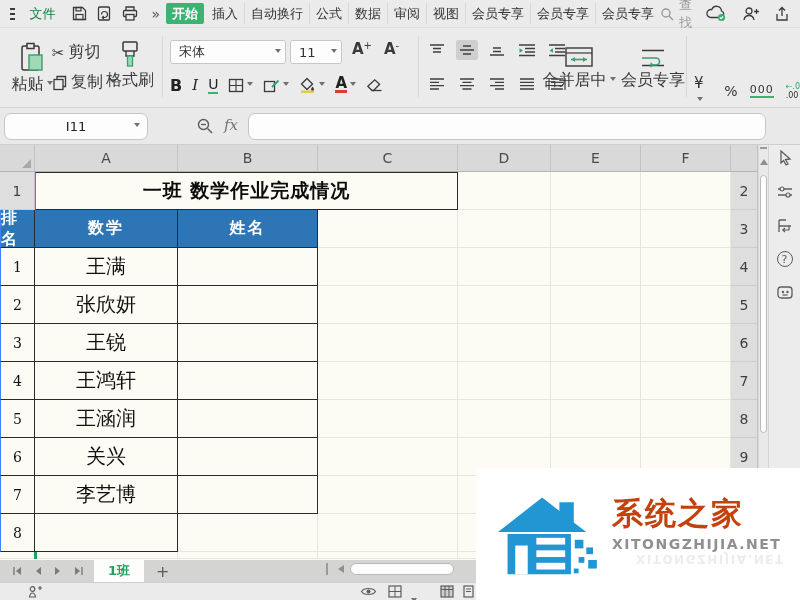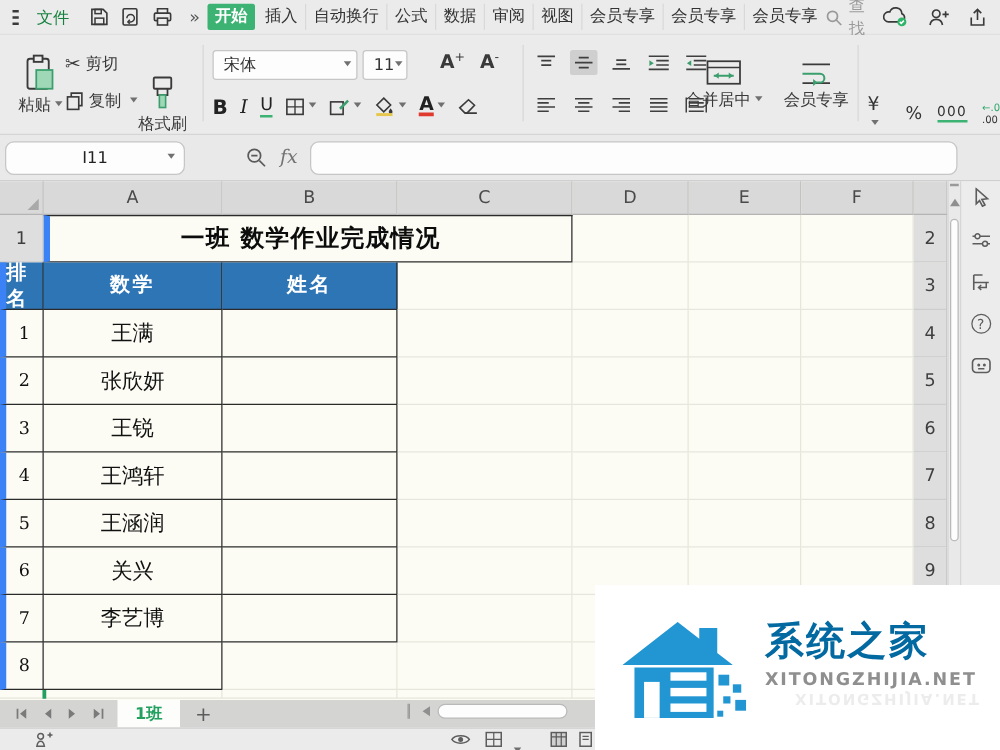--- a/index.html
+++ b/index.html
@@ -19,30 +19,30 @@
 .tab { padding:2px 6px; white-space:nowrap; color:#333; border-right:1px solid #d9d9d9; line-height:17px; }
 .tab:last-child { border-right:none; }
 .tab.active { background:#3db373; color:#fff; border-radius:2px; border-right:none; font-weight:bold; margin-right:2px; }
 .mright { margin-left:auto; display:flex; align-items:center; gap:14px; padding-right:10px; }
 .searchbox { display:flex; align-items:center; gap:5px; color:#9a9a9a; }
 
 
 .toolbar { position:absolute; left:0; top:28px; width:800px; height:80px; background:#ebebeb; border-bottom:1px solid #d5d5d5; font-size:13px; }
 .tdiv { position:absolute; top:8px; bottom:10px; width:1px; background:#d8d8d8; }
 .tbtn { display:flex; flex-direction:column; align-items:center; justify-content:center; color:#3a3a3a; }
-.lbl { font-size:13px; color:#3a3a3a; white-space:nowrap; }
+.lbl { font-size:16px; color:#3a3a3a; white-space:nowrap; }
 .dd { display:inline-block; width:0; height:0; border:3px solid transparent; border-top:4px solid #707070; margin-left:3px; vertical-align:middle; }
 .paste { position:absolute; left:10px; top:8px; width:44px; height:64px; }
 .cutrow { position:absolute; left:52px; top:14px; display:flex; align-items:center; gap:4px; }
 .cprow  { position:absolute; left:52px; top:44px; display:flex; align-items:center; gap:4px; }
-.painter { position:absolute; left:104px; top:24px; width:52px; height:64px;align-items:center; }
+.painter { position:absolute; left:104px; top:5px; width:52px; height:64px;align-items:center; }
 .combo { background:#fdfdfd; border:1px solid #c6c6c6; border-radius:3px; height:24px; display:flex; align-items:center; padding:0 4px 0 8px; font-size:13px; color:#333; }
 .combo .dd { margin-left:auto; }
 .fontname { position:absolute; left:170px; top:12px; width:116px; }
-.fontsize { position:absolute; left:290px; top:12px; width:36px; }
+.fontsize { position:absolute; left:290px; top:12px; width:52px; }
 .azbig { font-size:15px; font-weight:bold; color:#3a3a3a; }
 .azsign { font-size:10px; vertical-align:super; }
 .a-larger { position:absolute; left:352px; top:12px; }
 .a-smaller { position:absolute; left:384px; top:12px; }
 .fmtrow { position:absolute; left:170px; top:44px; display:flex; align-items:center; gap:10px; height:26px; }
 .bld { font-weight:bold; font-size:16px; color:#222; }
 .itl { font-style:italic; font-family:"DejaVu Serif",serif; font-size:15px; color:#222; }
 .und { font-size:14px; color:#222; border-bottom:2px solid #3db373; line-height:15px; }
 .acolor { font-size:15px; font-weight:bold; color:#222; line-height:13px; display:inline-block; border-bottom:3px solid #e03a2f; }
 .alrow1 { position:absolute; left:426px; top:12px; display:flex; gap:8px; align-items:center; }
@@ -70,25 +70,25 @@
 .fx-input { position:absolute; left:248px; top:5px; width:518px; height:27px; background:#fdfdfd; border:1px solid #c6c6c6; border-radius:7px; outline:none; font-size:13px; padding:0 8px; }
 
 
 .grid { position:absolute; left:0; top:145px; width:758px; height:415px; background:#fcfcf4; display:grid; grid-template-columns:35px 143px 140px 140px 93px 90px 90px 27px; grid-template-rows:27px repeat(10,38px) 7px; }
 .ch { background:#d9d9d9; border-right:1px solid #c3c3c3; border-bottom:1px solid #b4b4b4; color:#4a4a4a; font-size:14px; display:flex; align-items:center; justify-content:center; }
 .corner { position:relative; }
 .corner::after { content:""; position:absolute; right:3px; bottom:3px; border-left:9px solid transparent; border-bottom:9px solid #a9a9a9; }
 .rh { background:#dedede; border-right:1px solid #c3c3c3; border-bottom:1px solid #cdcdcd; color:#3f3f3f; font-size:14px; display:flex; align-items:center; justify-content:center; }
 .c { border-right:1px solid #e6e6dd; border-bottom:1px solid #e6e6dd; }
 .t { border-right:1px solid #2b2b2b; border-bottom:1px solid #2b2b2b; display:flex; align-items:center; justify-content:center; }
-.tfirst { border-left:5px solid #3b82f6; }
+.tfirst { border-left:1px solid #3b82f6; }
 .title-cell { grid-column:2/5; font-weight:bold; font-size:19px; color:#0c0c0c; border-top:1px solid #2b2b2b; letter-spacing:1px; }
 .hd { background:#2e75b6; color:#fff; font-weight:bold; font-size:16px; letter-spacing:2px; }
 .rank { font-family:"DejaVu Serif","Liberation Serif",serif; font-size:14px; color:#111; }
-.name { font-family:"DejaVu Serif","Liberation Serif",serif; font-size:17px; color:#111; }
+.name { font-family:"DejaVu Serif","Liberation Serif",serif; font-size:20px; color:#111; }
 .sliver-green { position:absolute; left:34px; top:552px; width:3px; height:7px; background:#21a05f; }
 
 
 .vscroll { position:absolute; left:758px; top:145px; width:10px; height:415px; background:#e9e9e9; border-left:1px solid #d8d8d8; }
 .vsplit { position:absolute; left:1px; top:2px; width:7px; height:2px; border-top:1px solid #9a9a9a; border-bottom:1px solid #9a9a9a; }
 .vup { position:absolute; left:1px; top:10px; width:0; height:0; border:4px solid transparent; border-bottom:6px solid #8f8f8f; }
 .vthumb { position:absolute; left:1px; top:30px; width:7px; height:258px; background:#fdfdfd; border:1px solid #b9b9b9; border-radius:4px; }
 .rightbar { position:absolute; left:768px; top:145px; width:32px; height:415px; background:#ececec; border-left:1px solid #d6d6d6; display:flex; flex-direction:column; align-items:center; gap:16px; padding-top:4px; }
 .rb-ic { width:18px; height:18px; display:flex; align-items:center; justify-content:center; color:#5d5d5d; font-size:13px; }
 .helpq { width:16px; height:16px; border:1.3px solid #5d5d5d; border-radius:50%; font-size:11px; display:flex; align-items:center; justify-content:center; color:#5d5d5d; }
@@ -104,21 +104,21 @@
 .hthumb { width:104px; height:12px; background:#fdfdfd; border:1px solid #b9b9b9; border-radius:6px; }
 
 
 .statusbar { position:absolute; left:0; top:582px; width:800px; height:18px; background:#ebebeb; border-top:1px solid #cfcfcf; }
 .sb-ic { position:absolute; top:2px; }
 
 
 .watermark { position:absolute; left:476px; top:468px; width:324px; height:132px; background:#ffffff; z-index:50; }
 .wm-row { position:absolute; left:16px; top:18px; display:flex; align-items:flex-start; gap:14px; }
 .wm-text { padding-top:10px; }
-.wm-brand { font-size:31px; font-weight:bold; color:#0369a1; letter-spacing:2px; line-height:34px; white-space:nowrap; }
+.wm-brand { font-size:31px; font-weight:bold; color:#c2410c; letter-spacing:2px; line-height:34px; white-space:nowrap; }
 .wm-site { font-size:14px; font-weight:bold; color:#8f8f8f; letter-spacing:1.5px; margin-top:6px; white-space:nowrap; }
 .wm-reflect { position:absolute; left:160px; top:84px; transform:scaleY(-1); opacity:0.16; }
 .wm-reflect .wm-site { font-size:12px; margin-top:2px; }
 svg { display:block; }
 </style>
 </head>
 <body>
 
 <div class="win">
 

